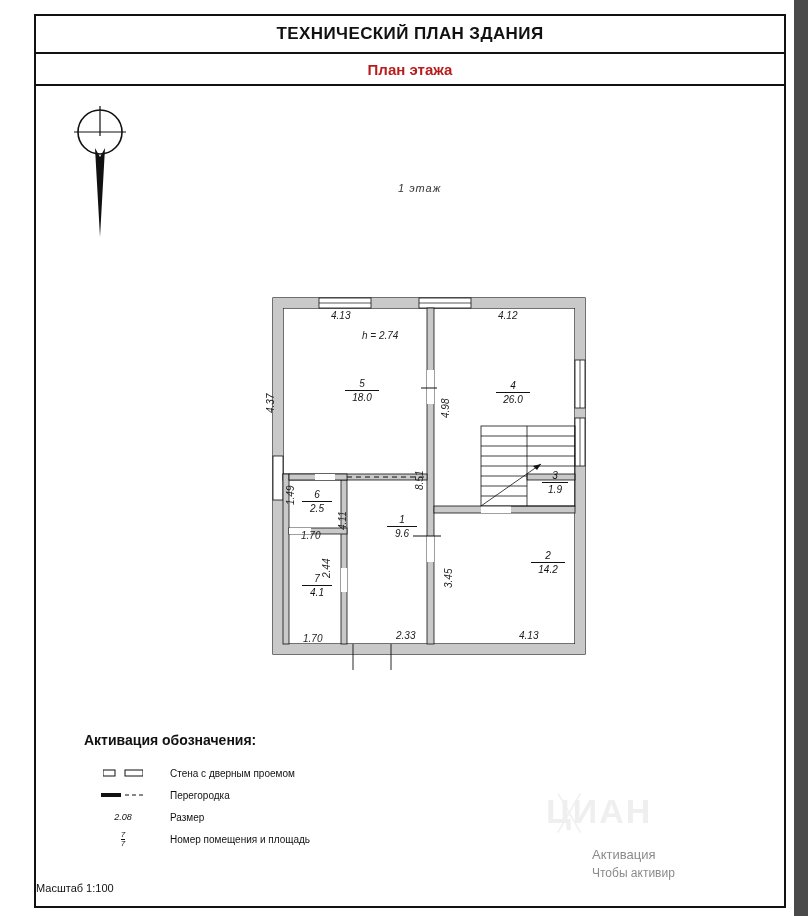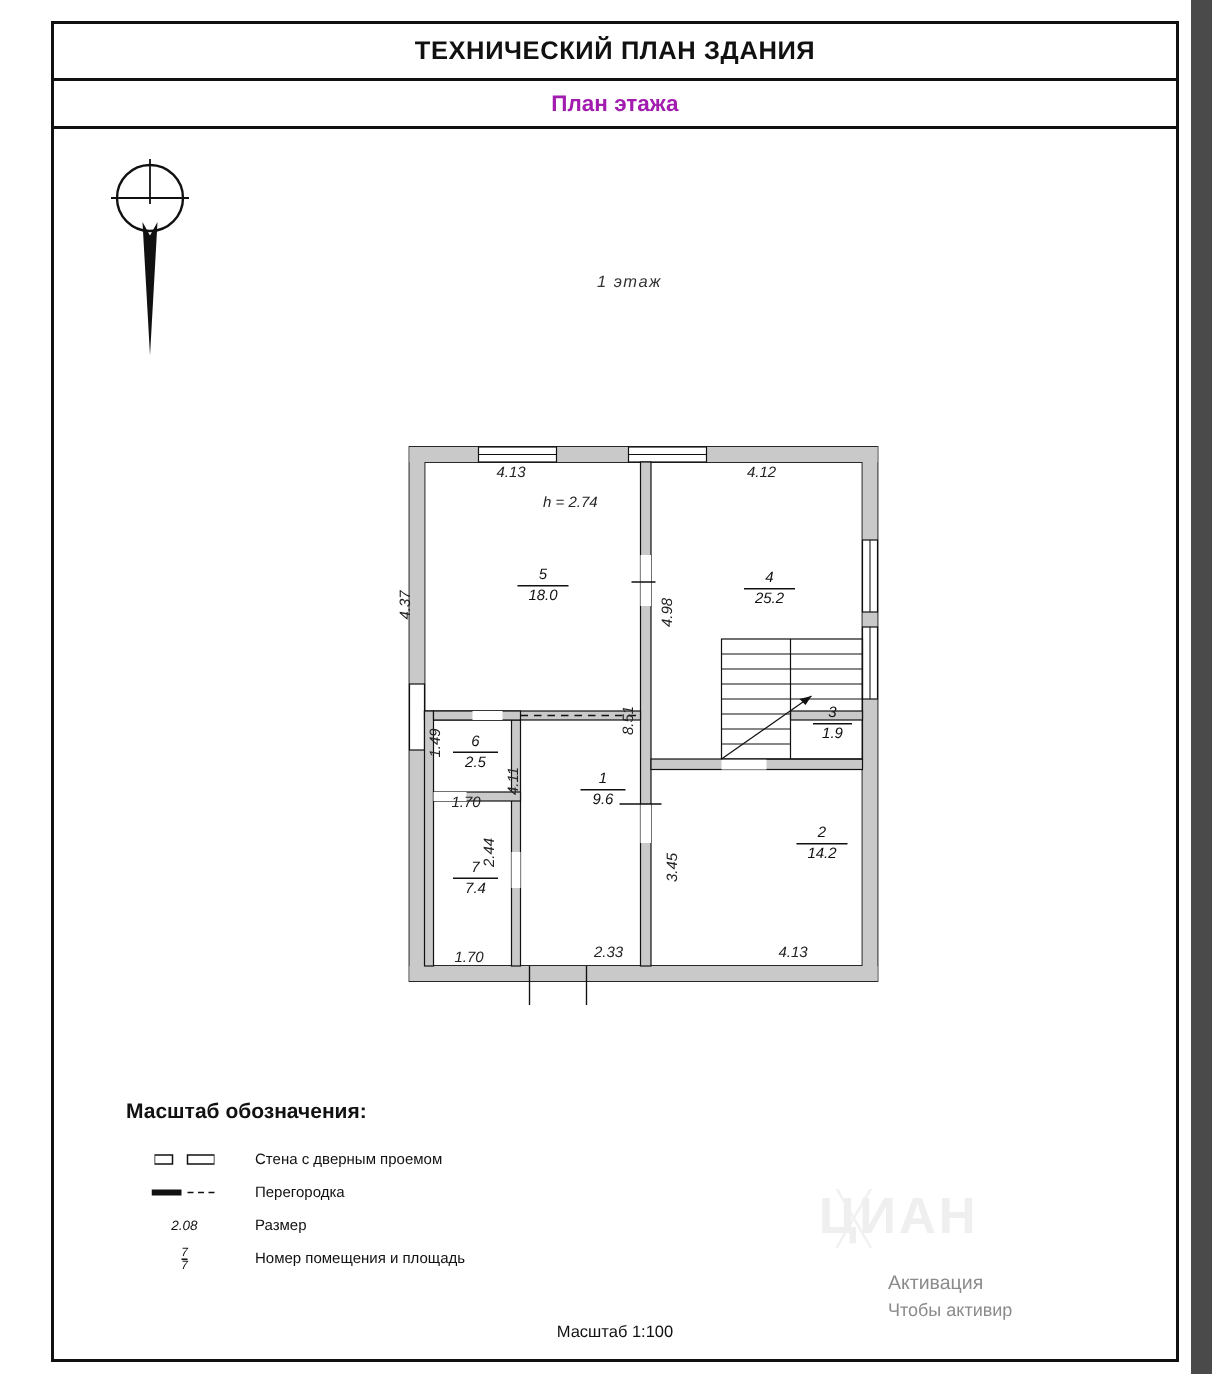--- a/index.html
+++ b/index.html
@@ -58,21 +58,21 @@
     height: 32px;
     border-bottom: 2px solid #111;
     box-sizing: border-box;
     display: flex;
     align-items: center;
     justify-content: center;
   }
   .subtitle-band .t {
     font-size: 15px;
     font-weight: bold;
-    color: #a21caf;
+    color: #b91c1c;
   }
   .floor-label {
     position: absolute;
     left: 362px;
     top: 166px;
     font-size: 11px;
     font-style: italic;
     color: #333;
     letter-spacing: 1px;
   }
@@ -147,21 +147,21 @@
   .legend-text {
     font-size: 10px;
     color: #111;
     margin-left: 8px;
   }
   .scale {
     position: absolute;
     left: 0;
     top: 866px;
     width: 100%;
-    text-align: center;
+    text-align: left;
     font-size: 11px;
     color: #111;
   }
   
   .watermark {
     position: absolute;
     left: 510px;
     top: 776px;
     font-size: 34px;
     font-weight: bold;
@@ -336,46 +336,46 @@
       <div class="dim" style="left:155px; top:352px;">2.33</div>
       <div class="dim" style="left:278px; top:352px;">4.13</div>
 
       
       <div class="room" style="left:104px; top:100px; width:34px;">
         <span class="num">5</span>
         <span class="area">18.0</span>
       </div>
       <div class="room" style="left:255px; top:102px; width:34px;">
         <span class="num">4</span>
-        <span class="area">25.2</span>
+        <span class="area">26.0</span>
       </div>
       <div class="room" style="left:146px; top:236px; width:30px;">
         <span class="num">1</span>
         <span class="area">9.6</span>
       </div>
       <div class="room" style="left:290px; top:272px; width:34px;">
         <span class="num">2</span>
         <span class="area">14.2</span>
       </div>
       <div class="room" style="left:301px; top:192px; width:26px;">
         <span class="num">3</span>
         <span class="area">1.9</span>
       </div>
       <div class="room" style="left:61px; top:211px; width:30px;">
         <span class="num">6</span>
         <span class="area">2.5</span>
       </div>
       <div class="room" style="left:61px; top:295px; width:30px;">
         <span class="num">7</span>
-        <span class="area">7.4</span>
+        <span class="area">4.1</span>
       </div>
     </div>
 
     <div class="legend">
-      <div class="legend-title">Масштаб обозначения:</div>
+      <div class="legend-title">Активация обозначения:</div>
 
       <div class="legend-row">
         <span class="legend-sym">
           <svg width="40" height="12" viewBox="0 0 40 12">
             <rect x="0" y="3" width="12" height="6" fill="none" stroke="#111" stroke-width="1"></rect>
             <rect x="22" y="3" width="18" height="6" fill="none" stroke="#111" stroke-width="1"></rect>
           </svg>
         </span>
         <span class="legend-text">Стена с дверным проемом</span>
       </div>

